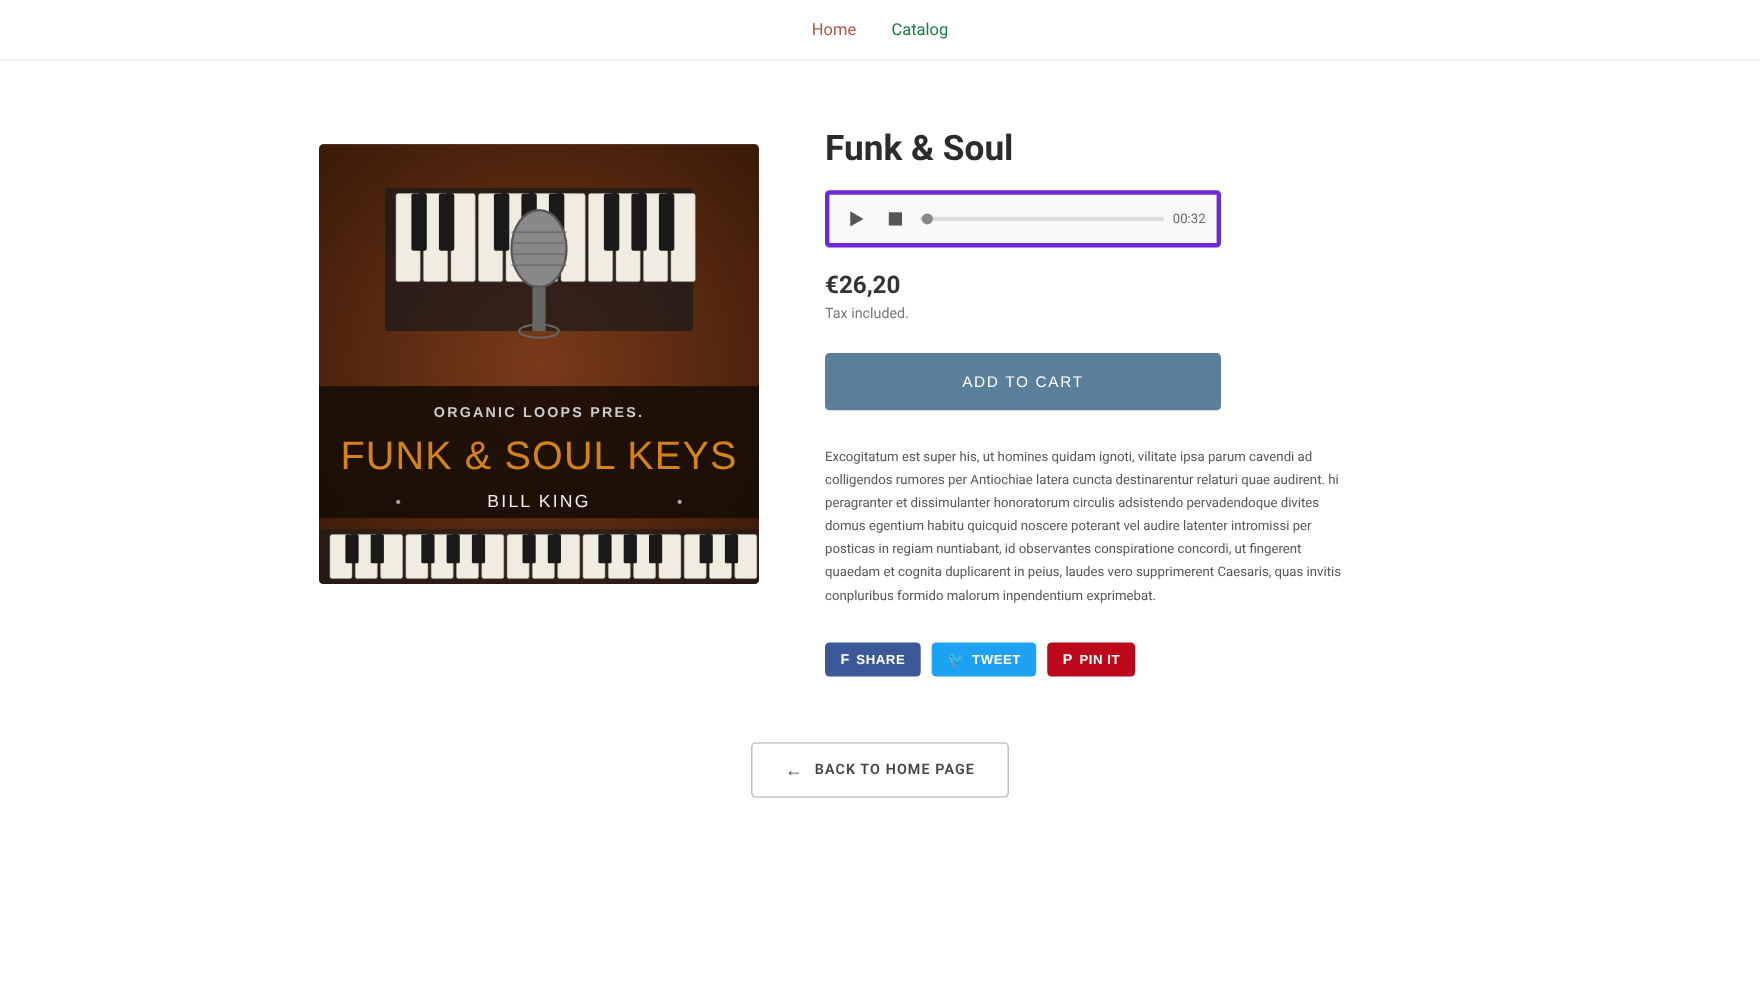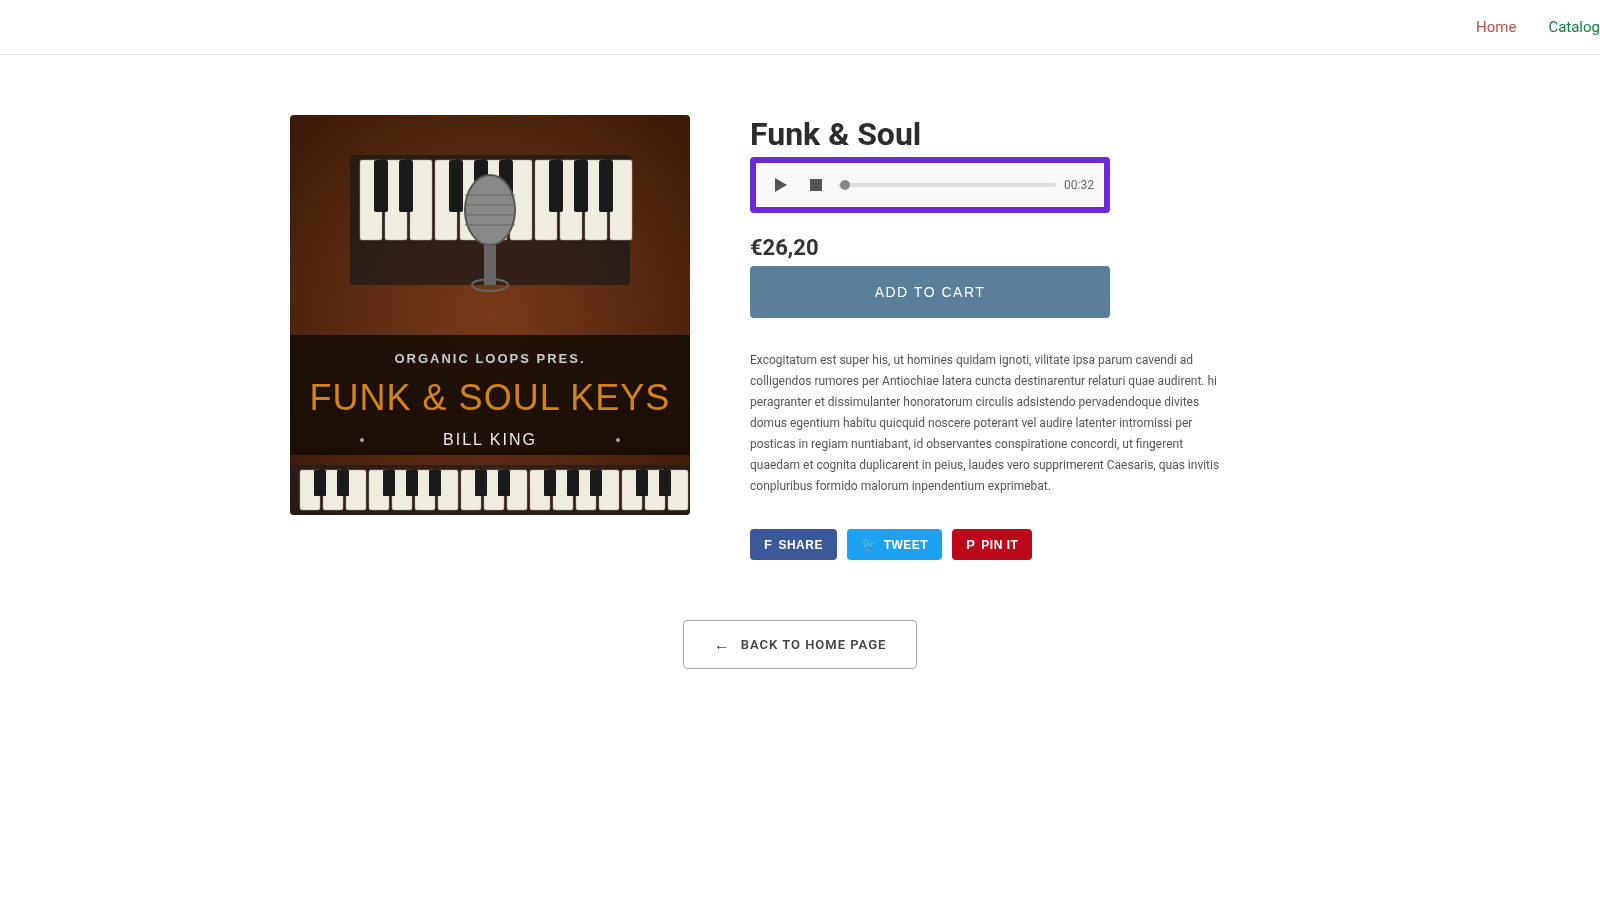--- a/index.html
+++ b/index.html
@@ -5,21 +5,21 @@
     * { box-sizing: border-box; margin: 0; padding: 0; }
     body {
       font-family: -apple-system, BlinkMacSystemFont, 'Segoe UI', Roboto, Helvetica, Arial, sans-serif;
       background: #fff;
       color: #333;
     }
 
     
     .nav {
       display: flex;
-      justify-content: flex-end;
+      justify-content: center;
       align-items: center;
       gap: 32px;
       padding: 18px 0;
       border-bottom: 1px solid #e8e8e8;
     }
     .nav a {
       text-decoration: none;
       font-size: 15px;
       color: #15803d;
     }
@@ -40,45 +40,46 @@
     
     .product-image-wrap {
       flex: 0 0 400px;
       width: 400px;
     }
     .product-image-canvas {
       width: 400px;
       height: 400px;
       border-radius: 4px;
       overflow: hidden;
+      margin-top: 16px;
     }
 
     
     .album-art {
       width: 100%;
       height: 100%;
     }
 
     
     .product-info {
       flex: 1;
       padding-top: 0;
     }
     .product-title {
       font-size: 32px;
       font-weight: 700;
       color: #2c2c2c;
-      margin-bottom: 4px;
+      margin-bottom: 20px;
     }
 
     
     .audio-player {
       display: flex;
       align-items: center;
-      border: 6px solid #6d28d9;
+      border: 4px solid #6d28d9;
       border-radius: 4px;
       padding: 8px 10px;
       gap: 8px;
       background: #f9f9f9;
       max-width: 360px;
       margin-bottom: 22px;
     }
     .audio-btn {
       width: 28px;
       height: 28px;
@@ -336,20 +337,21 @@
           <rect x="3" y="3" width="12" height="12" fill="#555"></rect>
         </svg>
       </button>
       <div class="audio-scrubber">
         <div class="audio-scrubber-knob"></div>
       </div>
       <span class="audio-time">00:32</span>
     </div>
 
     <div class="product-price">€26,20</div>
+    <div class="tax-info">Tax included.</div>
 
     <button class="add-to-cart-btn">ADD TO CART</button>
 
     <p class="product-description">Excogitatum est super his, ut homines quidam ignoti, vilitate ipsa parum cavendi ad colligendos rumores per Antiochiae latera cuncta destinarentur relaturi quae audirent. hi peragranter et dissimulanter honoratorum circulis adsistendo pervadendoque divites domus egentium habitu quicquid noscere poterant vel audire latenter intromissi per posticas in regiam nuntiabant, id observantes conspiratione concordi, ut fingerent quaedam et cognita duplicarent in peius, laudes vero supprimerent Caesaris, quas invitis conpluribus formido malorum inpendentium exprimebat.</p>
 
     <div class="social-share">
       <button class="share-btn facebook">
         <span class="share-icon">f</span>
         <span>SHARE</span>
       </button>

